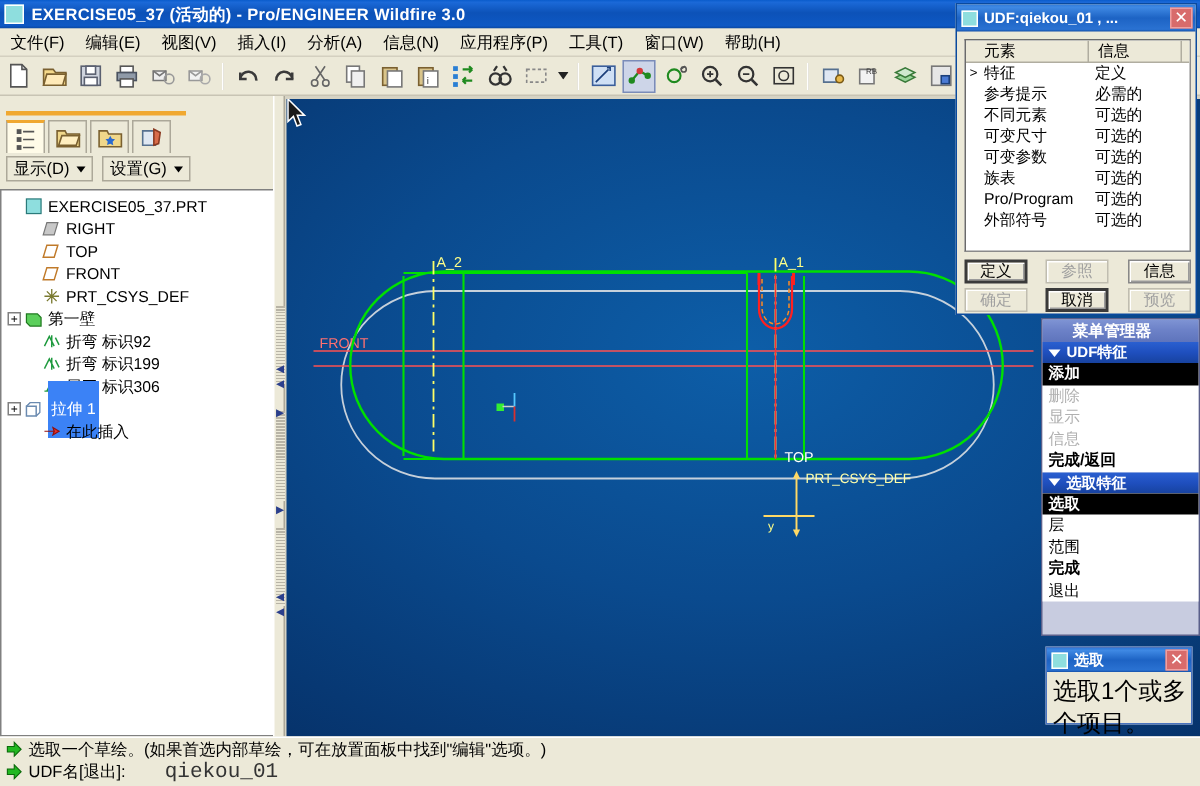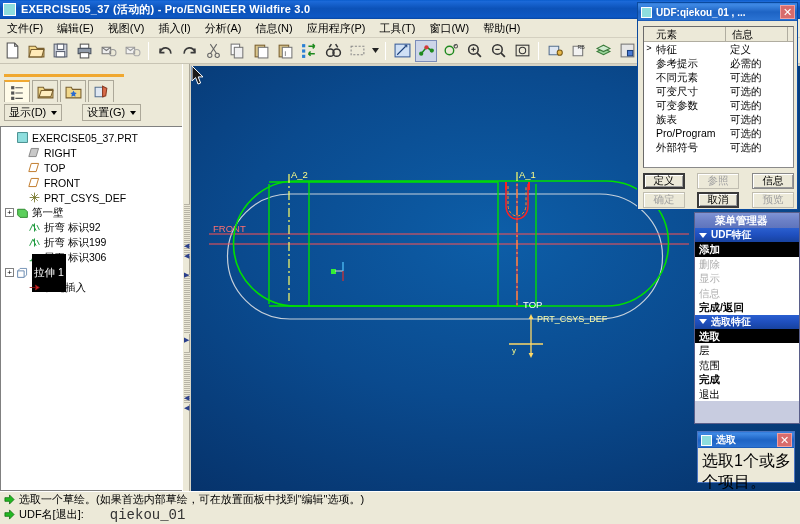--- a/index.html
+++ b/index.html
@@ -70,21 +70,21 @@
     width: 26px; height: 22px; background: #ece9d8;
     border: 1px solid #aca899; border-bottom: none;
     display: flex; align-items: center; justify-content: center;
   }
   .nav-tab.active { background: #fffbe8; border-top: 2px solid #f0a830; }
   .navbar-strip {
     position: absolute; left: 4px; top: 10px; width: 120px; height: 3px;
     background: #f0a830;
   }
   .dropbtns {
-    position: absolute; left: 4px; top: 40px; display: flex; gap: 20px;
+    position: absolute; left: 4px; top: 40px; display: flex; gap: 6px;
   }
   .dropbtn {
     height: 17px; background: #ece9d8; border: 1px solid #aca899;
     display: flex; align-items: center; padding: 0 4px;
     font-size: 11px; color: #000;
   }
   .dropbtn .caret {
     width: 0; height: 0; margin-left: 5px;
     border-left: 3px solid transparent; border-right: 3px solid transparent;
     border-top: 4px solid #000;
@@ -103,21 +103,21 @@
   }
   .tree-row .expander {
     width: 9px; height: 9px; border: 1px solid #808080; background: #fff;
     font-size: 8px; line-height: 7px; text-align: center; color: #000;
     margin-right: 2px; flex: 0 0 auto;
   }
   .tree-row .expander-spacer { width: 11px; flex: 0 0 auto; }
   .tree-row .indent { width: 12px; flex: 0 0 auto; }
   .tree-row .tlabel { margin-left: 3px; font-size: 10.5px; color: #000;
                       font-family: "Liberation Sans", sans-serif; }
-  .tree-row .tlabel.sel { background: #000000; color: #fff; padding: 12px 2px; }
+  .tree-row .tlabel.sel { background: #3b82f6; color: #fff; padding: 12px 2px; }
   .ticon { width: 13px; height: 13px; flex: 0 0 auto; }
 
   
   .splitter {
     position: absolute; left: 182px; top: 64px; width: 8px; height: 427px;
     background: #ece9d8; border-left: 1px solid #fff;
     border-right: 1px solid #aca899;
   }
   .splitter .grip {
     position: absolute; left: 1px; width: 6px;

